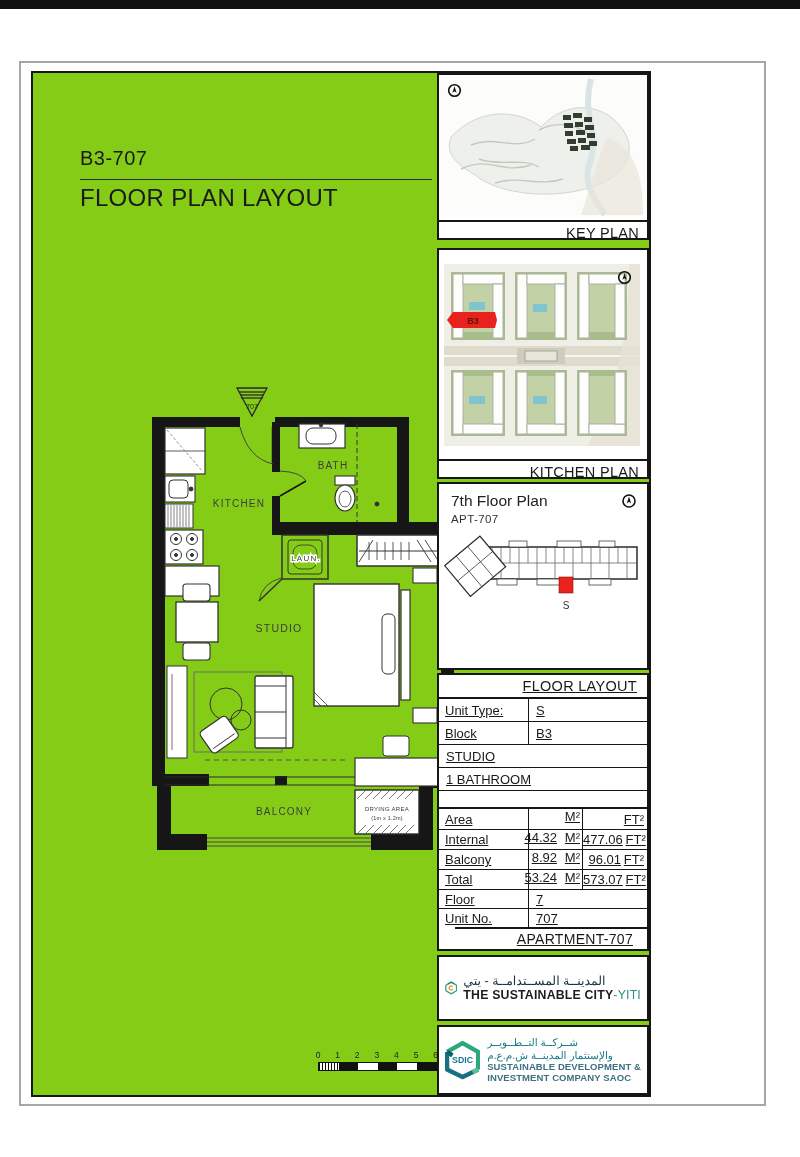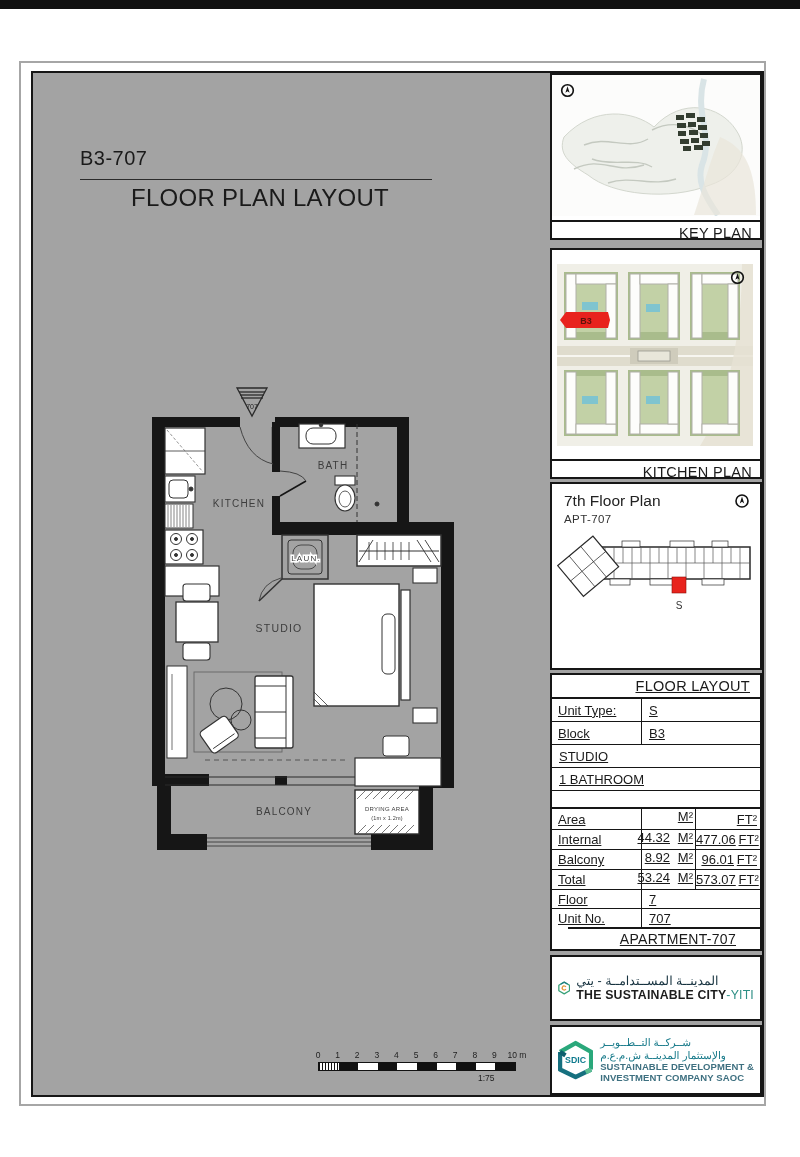--- a/index.html
+++ b/index.html
@@ -1,28 +1,28 @@
 <!DOCTYPE html>
 <html><head>
 <meta charset="utf-8">
 <style>
   html,body{margin:0;padding:0;background:#fff;}
   .page{position:relative;width:800px;height:1157px;background:#fff;overflow:hidden;
         font-family:"Liberation Sans", sans-serif;color:#1a1a1a;}
   .topbar{position:absolute;left:0;top:0;width:800px;height:9px;background:#111;}
   .outer-frame{position:absolute;left:19px;top:61px;width:747px;height:1045px;
                border:2px solid #a6a6a6;box-sizing:border-box;}
-  .frame{position:absolute;left:31px;top:71px;width:733px;height:1026px;
-         border:2.5px solid #161616;box-sizing:border-box;background:#a3a3a3;}
+  .frame{position:absolute;left:31px;top:71px;width:620px;height:1026px;
+         border:2.5px solid #161616;box-sizing:border-box;background:#84cc16;}
 
   
   .titleblock{position:absolute;left:47px;top:74px;width:360px;}
   .unitcode{font-size:20px;letter-spacing:.5px;margin-bottom:9px;}
   .titleline{height:0;border-top:1.8px solid #2b2b2b;width:352px;}
-  .maintitle{font-size:24px;letter-spacing:.3px;margin-top:4px;text-align:center;}
+  .maintitle{font-size:24px;letter-spacing:.3px;margin-top:4px;}
 
   
   .plansvg{position:absolute;left:116px;top:311px;}
   .roomlabel{fill:#3d3d3d;letter-spacing:1.2px;text-anchor:middle;
              font-family:"Liberation Sans",sans-serif;}
 
   
   .scalebar{position:absolute;left:285px;top:977px;width:216px;height:36px;font-size:8.5px;}
   .scalebar .tick{position:absolute;top:0;width:14px;text-align:center;color:#222;}
   .sbar{position:absolute;left:0;top:12px;width:196px;height:7px;border:1px solid #111;
@@ -57,21 +57,21 @@
            align-items:center;padding-left:6px;box-sizing:border-box;}
   .c-val{flex:1;display:flex;align-items:center;padding-left:7px;}
   .c-m2{width:54px;min-width:54px;border-right:1.5px solid #161616;display:flex;
         justify-content:flex-end;padding-right:2px;box-sizing:border-box;}
   .c-ft2{flex:1;display:flex;align-items:center;justify-content:flex-end;padding-right:3px;}
   .unit{display:inline-block;min-width:21px;text-align:right;margin-left:2px;}
   .dstack{flex:1;display:flex;flex-direction:column;}
   .dcell{display:flex;align-items:center;padding-left:7px;}
   .dcell.bt{border-top:1.5px solid #161616;}
   .tfooter{height:20px;border-top:2px solid #161616;display:flex;align-items:center;
-           justify-content:flex-end;padding-right:24px;font-size:14px;letter-spacing:.3px;margin-left:16px;}
+           justify-content:flex-end;padding-right:14px;font-size:14px;letter-spacing:.3px;margin-left:16px;}
 
   
   .logo-row{display:flex;align-items:center;padding:5px 6px;height:100%;box-sizing:border-box;}
   .tsc-text{margin-left:6px;line-height:1.15;white-space:nowrap;}
   .tsc-ar{font-size:12.5px;color:#16323f;direction:rtl;text-align:left;}
   .tsc-en{font-size:12.3px;font-weight:700;color:#1d1d1d;letter-spacing:.2px;}
   .tsc-suffix{color:#2e8f85;font-weight:400;}
   .sdic-text{margin-left:7px;line-height:1.18;white-space:nowrap;}
   .sdic-ar{font-size:10.5px;color:#177a8a;direction:rtl;text-align:left;}
   .sdic-en{font-size:9.5px;font-weight:700;color:#3e7080;letter-spacing:.1px;}

